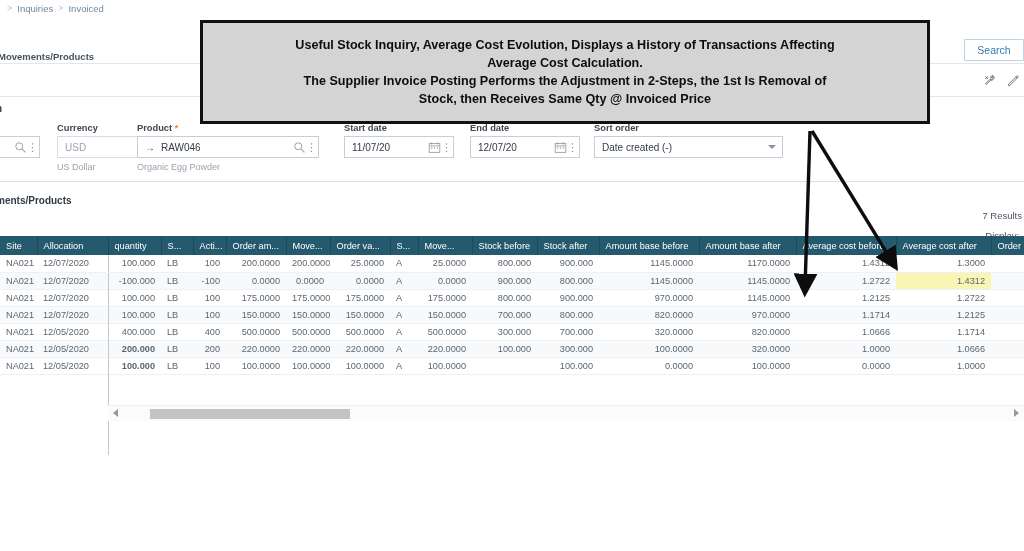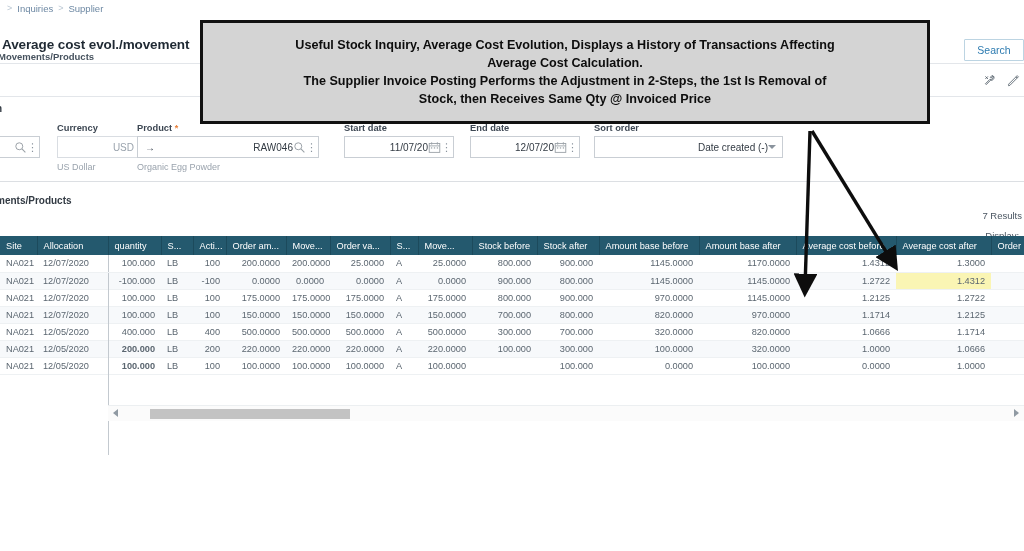--- a/index.html
+++ b/index.html
@@ -60,21 +60,21 @@
   }
   .field { position:absolute; top:26px; }
   .field .lbl { font-size:9.3px; font-weight:bold; color:#3d4753; display:block; margin-bottom:3px; }
   .field .req { color:#e8803a; font-size:9px; }
   .ctl {
     height:22px; border:1px solid #c9ced4; background:#fff;
     display:flex; align-items:center; font-size:10px; color:#333b44;
     padding:0 3px 0 7px; position:relative;
   }
   .ctl.disabled { background:#fff; color:#9aa3ad; border-color:#d9dde2; }
-  .ctl .val { flex:1; white-space:nowrap; overflow:hidden;text-align:right; }
+  .ctl .val { flex:1; white-space:nowrap; overflow:hidden; }
   .ctl .ic { width:13px; height:13px; flex:0 0 auto; opacity:.62; }
   .ctl .dots { width:9px; text-align:center; color:#8a939d; font-size:11px; letter-spacing:0; line-height:9px; }
   .hint { font-size:9px; color:#9aa3ad; margin-top:4px; display:block; }
   .arrow-in { color:#3d4753; font-size:10px; margin-right:6px; }
   .sel-caret { width:0;height:0;border-left:4px solid transparent;border-right:4px solid transparent;border-top:4px solid #8a939d; margin-right:3px;}
 
   
   .resultpanel { position:absolute; left:0; top:183px; width:1024px; height:240px; background:#fff; }
   .res-head { position:absolute; right:2px; top:27px; display:flex; align-items:center; gap:9px; font-size:9.5px; color:#4a5561;flex-direction:column; }
   .res-head .disp-val { color:#333b44; }
@@ -128,25 +128,24 @@
 </style>
 </head>
 <body>
 
 <div id="app">
 
   <div class="breadcrumb">
     <span class="bc-sep">&gt;</span>
     <span class="bc-item">Inquiries</span>
     <span class="bc-sep">&gt;</span>
-    <span class="bc-item">Supplier</span>
+    <span class="bc-item">Invoiced</span>
   </div>
 
   <div class="headband">
-    <div class="page-title">Average cost evol./movement</div>
     <div class="search-btn">Search</div>
   </div>
   <div class="subtitle">Movements/Products</div>
 
   <div class="toolrow">
     <div class="tool-icons">
       <span>
         <svg width="13" height="13" viewBox="0 0 16 16">
             <path d="M11.5 1.5 9 4l1 1 2.5-2.5a3.5 3.5 0 0 1-4.2 4.2L3 12l1 1 5.3-5.3a3.5 3.5 0 0 0 4.2-4.2z" fill="none" stroke="#5b6670" stroke-width="1.1"></path>
             <path d="M3 3l3 3M6 3 3 6" stroke="#5b6670" stroke-width="1.2" fill="none"></path>

